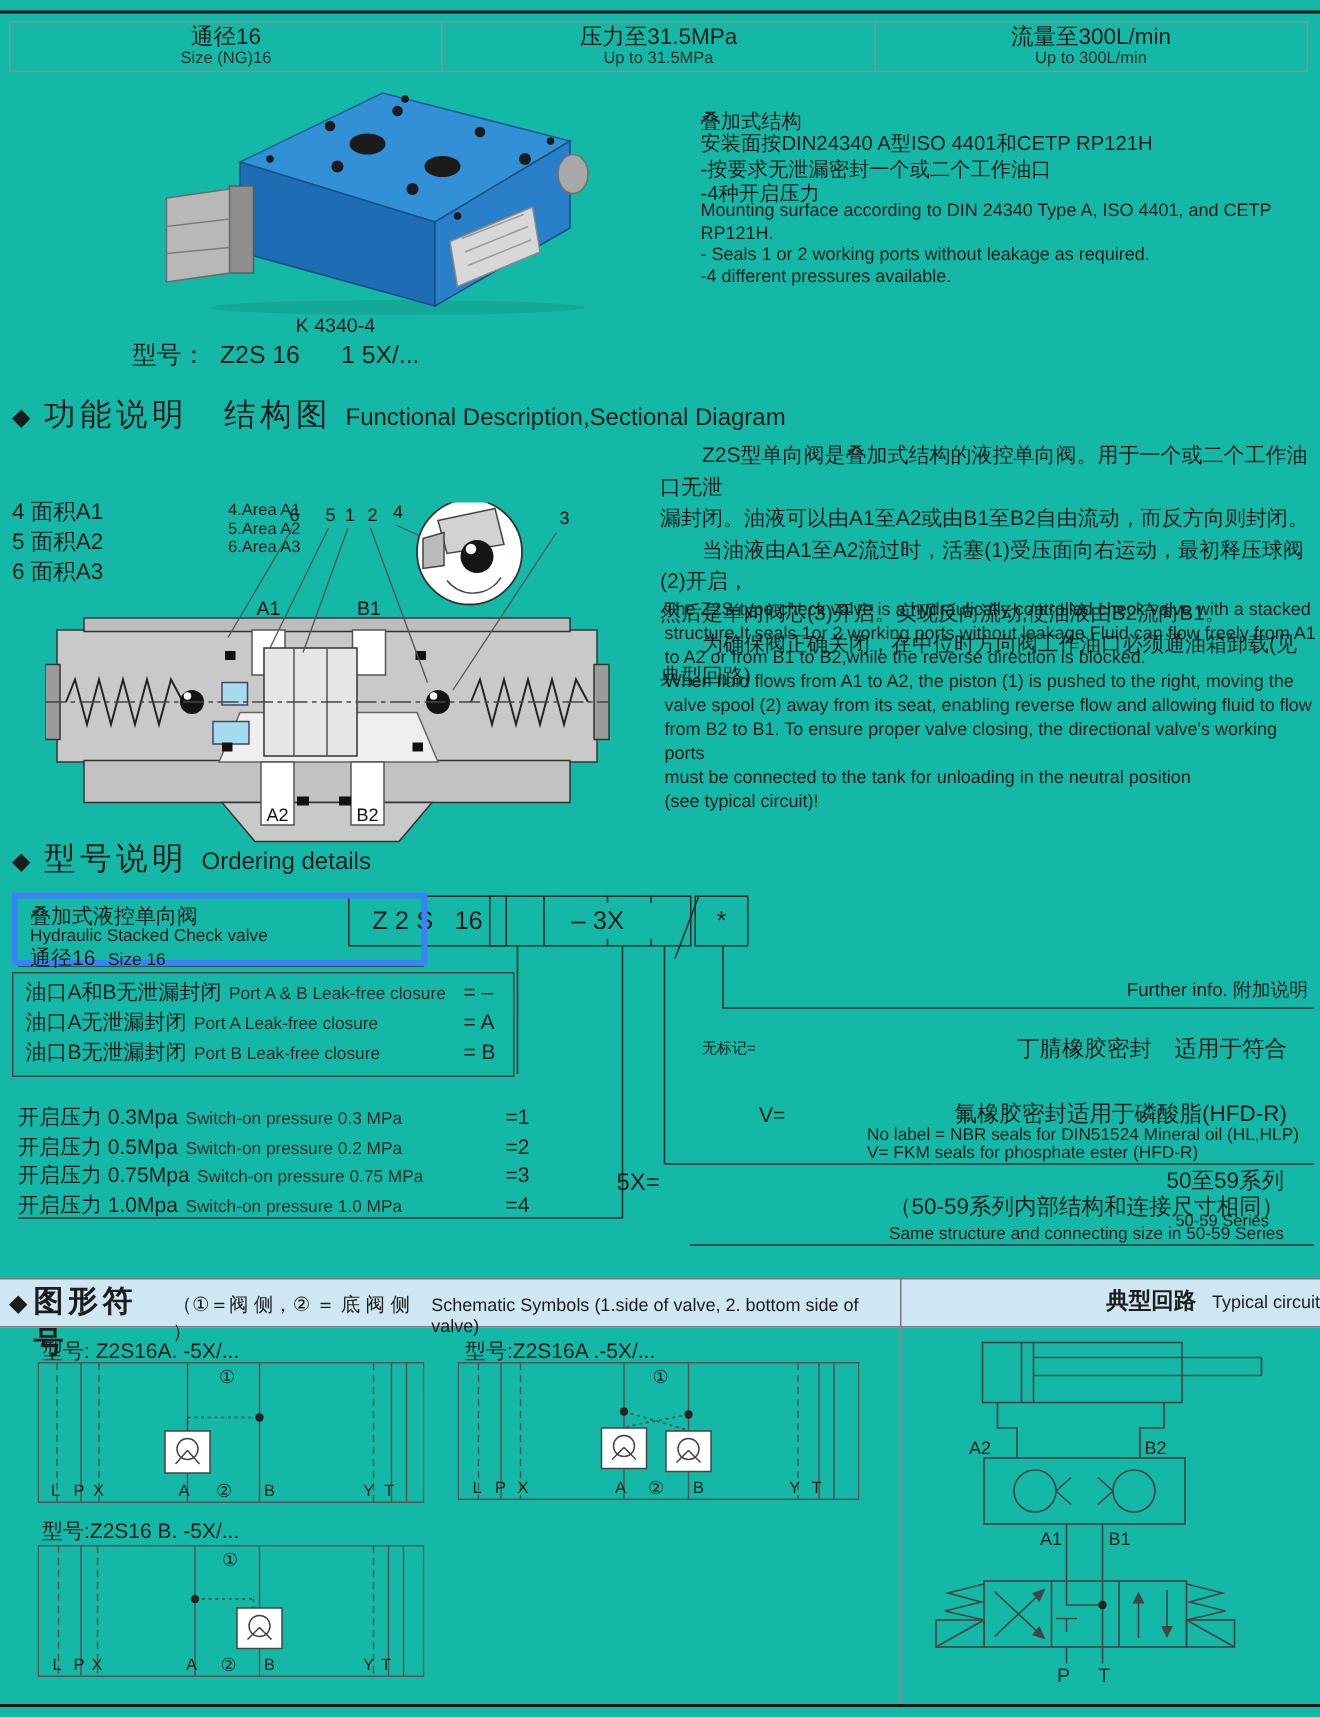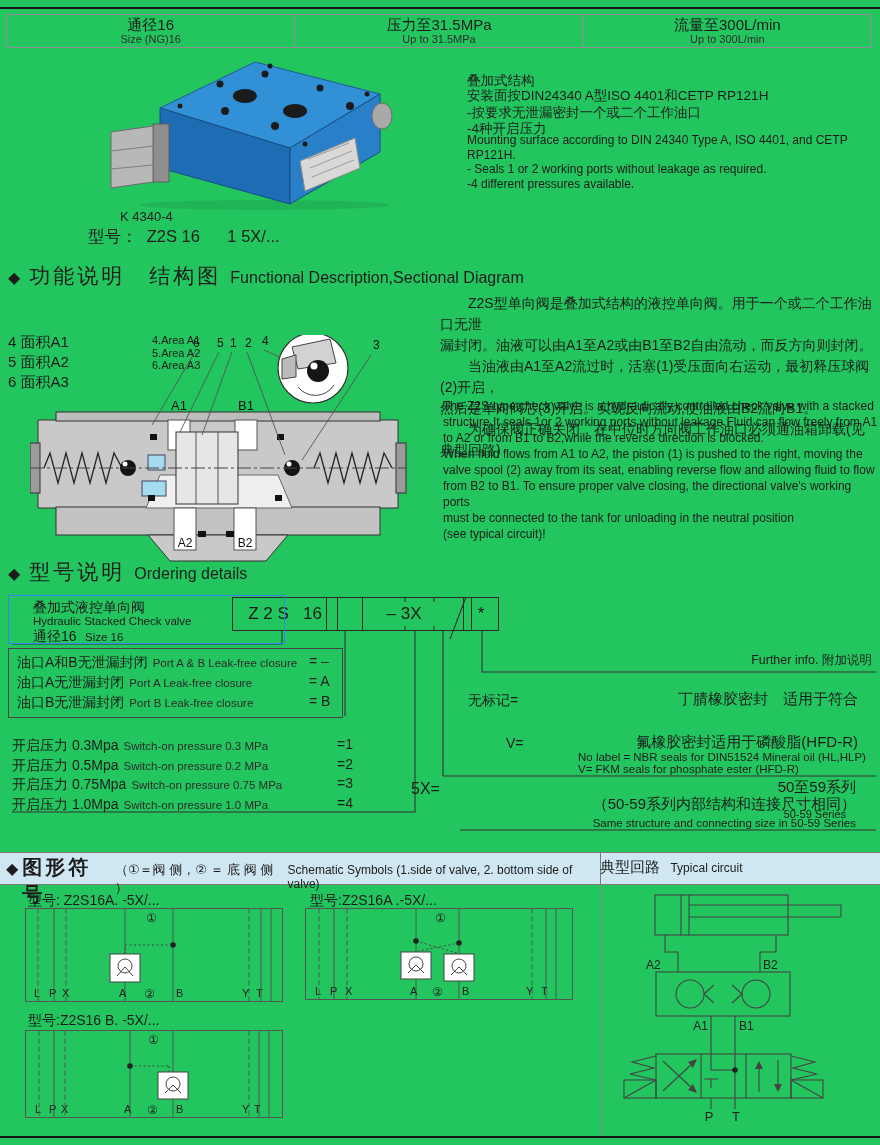--- a/index.html
+++ b/index.html
@@ -1,22 +1,22 @@
 <!DOCTYPE html>
 <html><head>
 <meta charset="utf-8">
 <style>
   html,body{margin:0;padding:0;background:#fff}
-  #page{position:relative;width:880px;height:1145px;background:#22c55e;overflow:hidden;
+  #page{position:relative;width:880px;height:1145px;background:#14b8a6;overflow:hidden;
         font-family:"Liberation Sans","DejaVu Sans",sans-serif;color:#1c1c1c}
   .abs{position:absolute}
   .pre{white-space:pre}
   .pl{white-space:pre-line}
   .r{text-align:right}
-  .c{text-align:left}
+  .c{text-align:right}
   svg{font-family:inherit}
   .spec{position:absolute;left:6px;top:14px;width:866px;height:34px;display:flex;border:1px solid #8f8f8f;box-sizing:border-box}
   .spec .cell{flex:1;border-left:1px solid #8f8f8f;display:flex;flex-direction:column;justify-content:center;align-items:center}
   .spec .cell:first-child{border-left:none}
   .spec .zh{font-size:15px;line-height:16px}
   .spec .en{font-size:11px;line-height:13px;color:#2e2e2e}
   .sec-title{position:absolute;display:flex;align-items:baseline;gap:9px}
   .sec-title .dia{font-size:16px}
   .sec-title .zh{font-size:21px;font-weight:normal;letter-spacing:3px}
   .sec-title .en{font-size:16px}
@@ -182,24 +182,24 @@
     <path d="M415,36 V217 H12" fill="none" stroke="#333" stroke-width="1.1"></path>
     <path d="M443,36 V181 M443,181 H876" fill="none" stroke="#333" stroke-width="1.1"></path>
     <path d="M482,36 V77 H876" fill="none" stroke="#333" stroke-width="1.1"></path>
     <path d="M460,235 H876" fill="none" stroke="#333" stroke-width="1.1"></path>
     <path d="M450,44 L466,2" fill="none" stroke="#333" stroke-width="1.1"></path>
     <path d="M405,2 V7 M434,2 V7 M405,31 V36 M434,31 V36" fill="none" stroke="#333" stroke-width="1.1"></path>
   </svg>
 
   <div class="codebox" style="left:232px;top:597px;width:106px">Z 2 S   16</div>
   <div class="codebox" style="left:326px;top:597px;width:37px"></div>
-  <div class="codebox" style="left:362px;top:597px;width:110px;padding-right:26px">– 3X</div>
+  <div class="codebox" style="left:362px;top:597px;width:99px;padding-right:26px">– 3X</div>
   <div class="codebox" style="left:463px;top:597px;width:36px">*</div>
 
-  <div class="abs" style="left:8px;top:595px;width:277px;height:49px;border:1px solid #3b82f6;box-sizing:border-box;padding:3px 24px">
+  <div class="abs" style="left:8px;top:595px;width:277px;height:49px;border:4px solid #3b82f6;box-sizing:border-box;padding:3px 8px">
     <div style="font-size:14px;line-height:16px">叠加式液控单向阀</div>
     <div style="font-size:11.5px;line-height:13px">Hydraulic Stacked Check valve</div>
     <div style="line-height:15px"><span style="font-size:14px">通径16</span>
       <span style="font-size:11.5px;margin-left:4px">Size 16</span></div>
   </div>
 
   <div class="abs" style="left:8px;top:648px;width:335px;height:70px;border:1px solid #444;box-sizing:border-box;padding:4px 0 0 8px">
     <div class="row">
       <span class="zh">油口A和B无泄漏封闭</span><span class="en">Port A &amp; B Leak-free closure</span>
       <span class="val" style="left:292px">= –</span>
@@ -227,42 +227,42 @@
       <span class="zh">开启压力 0.75Mpa</span><span class="en">Switch-on pressure 0.75 MPa</span>
       <span class="val" bind="" style="left:325px">=3</span>
     </div>
     <div class="row" style="height:19.5px">
       <span class="zh">开启压力 1.0Mpa</span><span class="en">Switch-on pressure 1.0 MPa</span>
       <span class="val" style="left:325px">=4</span>
     </div>
   </div>
 
   <div class="abs r" style="left:560px;top:652px;width:312px;font-size:12.5px">Further info. 附加说明</div>
-  <div class="abs" style="left:468px;top:692px;font-size:14px">无标记=</div>
+  <div class="abs" style="left:468px;top:692px;font-size:10px">无标记=</div>
   <div class="abs r" style="left:560px;top:690px;width:298px;font-size:15px">丁腈橡胶密封　适用于符合</div>
   <div class="abs" style="left:506px;top:735px;font-size:14px">V=</div>
   <div class="abs r" style="left:560px;top:733px;width:298px;font-size:15px">氟橡胶密封适用于磷酸脂(HFD-R)</div>
   <div class="abs" style="left:578px;top:751px;font-size:11.5px">No label = NBR seals for DIN51524 Mineral oil (HL,HLP)</div>
   <div class="abs" style="left:578px;top:763px;font-size:11.5px">V= FKM seals for phosphate ester (HFD-R)</div>
   <div class="abs" style="left:411px;top:780px;font-size:16px">5X=</div>
   <div class="abs r" style="left:600px;top:778px;width:256px;font-size:15px">50至59系列</div>
   <div class="abs r" style="left:556px;top:795px;width:300px;font-size:15px">（50-59系列内部结构和连接尺寸相同）</div>
   <div class="abs r" style="left:600px;top:808px;width:246px;font-size:11px">50-59 Series</div>
   <div class="abs r" style="left:556px;top:817px;width:300px;font-size:11.5px">Same structure and connecting size in 50-59 Series</div>
 
   <div class="band"></div>
   <div class="abs" style="left:600px;top:852px;width:1px;height:33px;background:#7a7a7a"></div>
   <div class="abs" style="left:6px;top:854px;width:590px;display:flex;align-items:baseline;gap:4px">
     <span style="font-size:16px">◆</span>
     <span style="font-size:20px;font-weight:bold;letter-spacing:3px">图形符号</span>
     <span style="font-size:13px">（①＝阀 侧，② ＝ 底 阀 侧 ）</span>
     <span style="font-size:12px">Schematic Symbols (1.side of valve, 2. bottom side of valve)</span>
   </div>
   <div class="abs c" style="left:600px;top:858px;width:280px">
-    <span style="font-size:15px;font-weight:normal">典型回路</span>
+    <span style="font-size:15px;font-weight:bold">典型回路</span>
     <span style="font-size:12px;margin-left:6px">Typical circuit</span>
   </div>
 
   <div class="abs" style="left:28px;top:892px;font-size:14px">型号: Z2S16A. -5X/...</div>
   <svg class="abs" style="left:25px;top:906px" width="258" height="98" viewBox="0 0 258 98">
     <g stroke="#555" fill="none">
       <line x1="13" y1="2.5" x2="13" y2="95.5" stroke-dasharray="5,3"></line>
       <line x1="29" y1="2.5" x2="29" y2="95.5"></line>
       <line x1="41" y1="2.5" x2="41" y2="95.5" stroke-dasharray="5,3"></line>
       <line x1="100" y1="2.5" x2="100" y2="95.5"></line>

